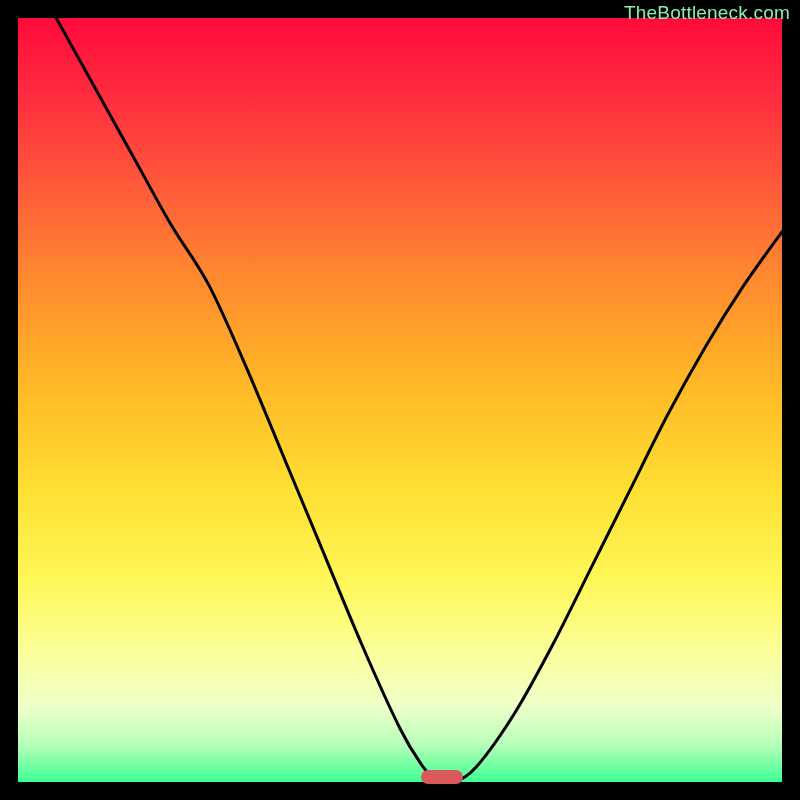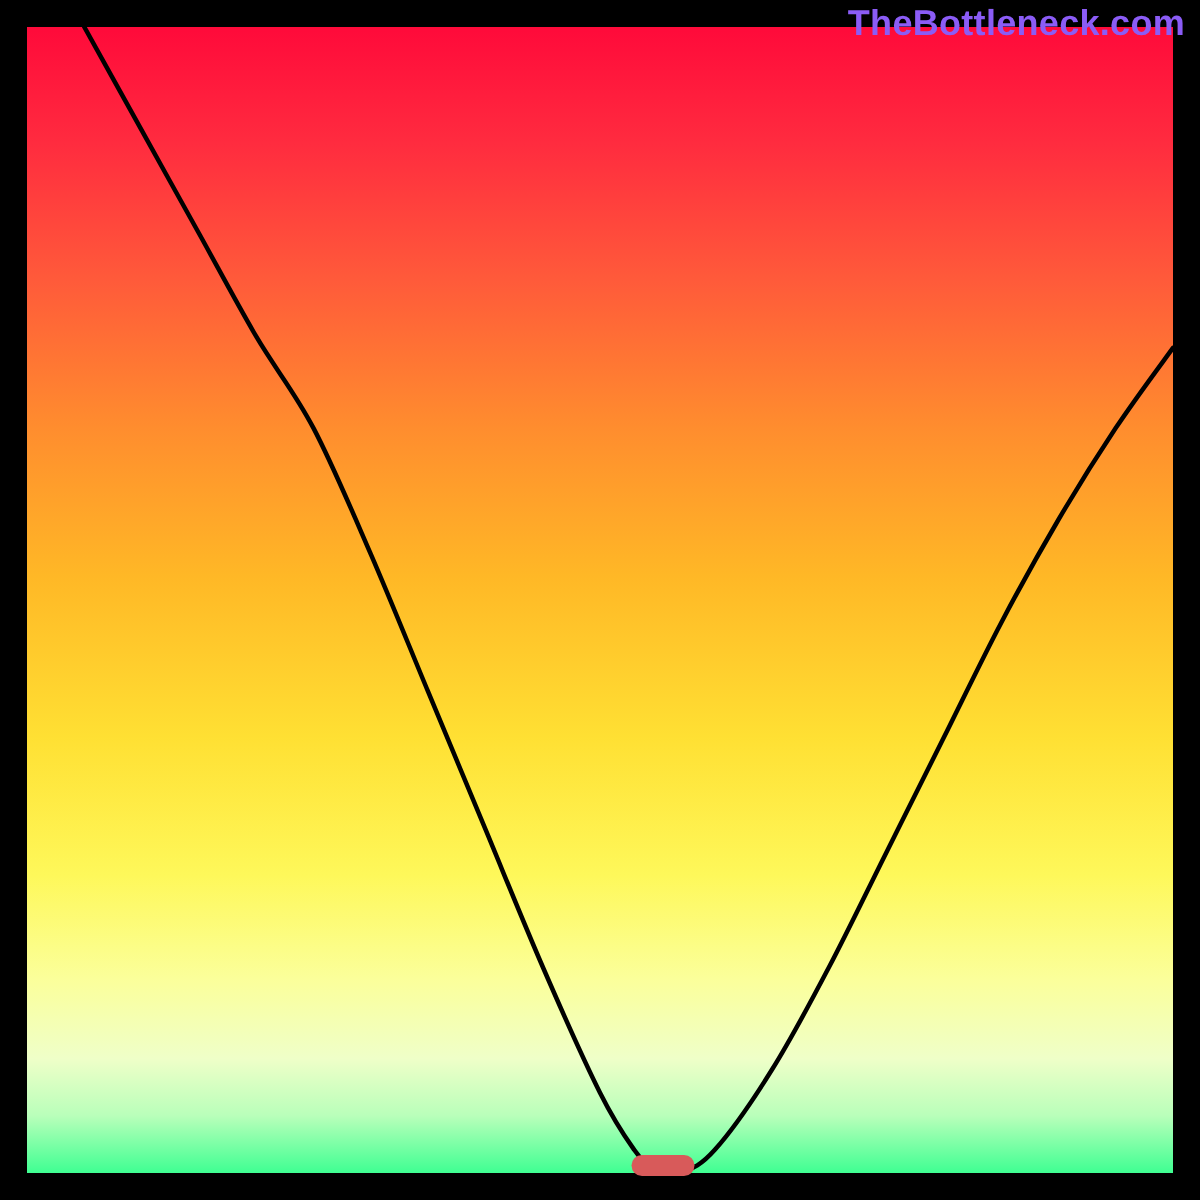--- a/index.html
+++ b/index.html
@@ -35,23 +35,23 @@
       #fef85a 74%,
       #fbff9a 83%,
       #efffc8 90%,
       #b9ffba 95%,
       #3fff92 100%);
   }
   .watermark {
     position: absolute;
     top: 2px;
     right: 10px;
-    color: #8b5cf6;
-    font-size: 24px;
-    font-weight: 700;
+    color: #86efac;
+    font-size: 19px;
+    font-weight: 400;
     letter-spacing: 0.2px;
     user-select: none;
   }
   svg.curve {
     position: absolute;
     left: 0;
     top: 0;
     width: 764px;
     height: 764px;
   }

